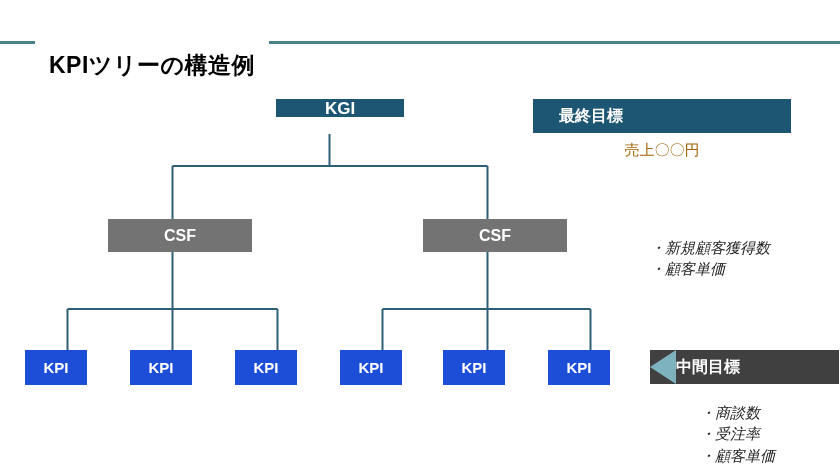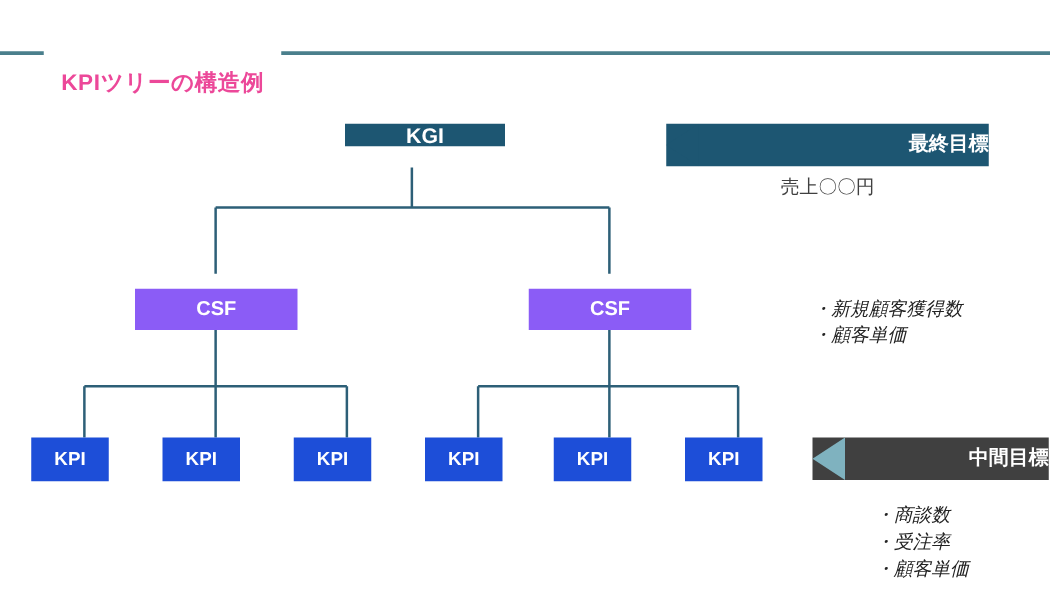--- a/index.html
+++ b/index.html
@@ -30,23 +30,23 @@
     align-items: center;
   }
   .title-rule {
     height: 3px;
     background: #4a7f8c;
     flex: 0 0 auto;
   }
   .title-rule.left  { width: 35px; }
   .title-rule.right { flex: 1 1 auto; }
   .title-text {
-    font-size: 18px;
+    font-size: 23px;
     font-weight: bold;
-    color: #ec4899;
+    color: #000000;
     letter-spacing: 0.5px;
     padding: 0 14px 0 14px;
     white-space: nowrap;
     line-height: 1;
     margin-top: 47px;
   }
 
   
   .node {
     position: absolute;
@@ -58,23 +58,23 @@
     box-sizing: border-box;
     line-height: 1;
   }
   .node.kgi {
     left: 276px; top: 99px;
     width: 128px; height: 18px;
     background: #1d5672;
     font-size: 17px;
   }
   .node.csf {
-    top: 231px;
-    width: 130px; height: 33px;
-    background: #8b5cf6;
+    top: 219px;
+    width: 144px; height: 33px;
+    background: #737373;
     font-size: 16px;
   }
   .node.csf.c0 { left: 108px; }
   .node.csf.c1 { left: 423px; }
 
   .node.kpi {
     top: 350px;
     width: 62px; height: 35px;
     background: #1d4ed8;
     font-size: 15px;
@@ -95,21 +95,21 @@
   }
 
   
   .callout {
     position: absolute;
   }
   .callout-banner {
     position: relative;
     display: flex;
     align-items: center;
-    justify-content: flex-end;
+    justify-content: flex-start;
     color: #ffffff;
     font-weight: bold;
     font-size: 16px;
     height: 34px;
     box-sizing: border-box;
     padding-left: 26px;
     line-height: 1;
   }
   .callout-banner .arrow {
     position: absolute;
@@ -123,21 +123,21 @@
     font-style: italic;
   }
   .callout-list li {
     font-size: 15px;
     color: #222222;
     line-height: 1.42;
     white-space: nowrap;
   }
   .callout-sub {
     font-size: 15px;
-    color: #404040;
+    color: #a16207;
     text-align: center;
     padding-top: 7px;
     line-height: 1.3;
     white-space: nowrap;
   }
 
   
   #callout-final { left: 533px; top: 99px; width: 258px; }
   #callout-final .callout-banner { background: #1d5672; width: 258px; }
 

